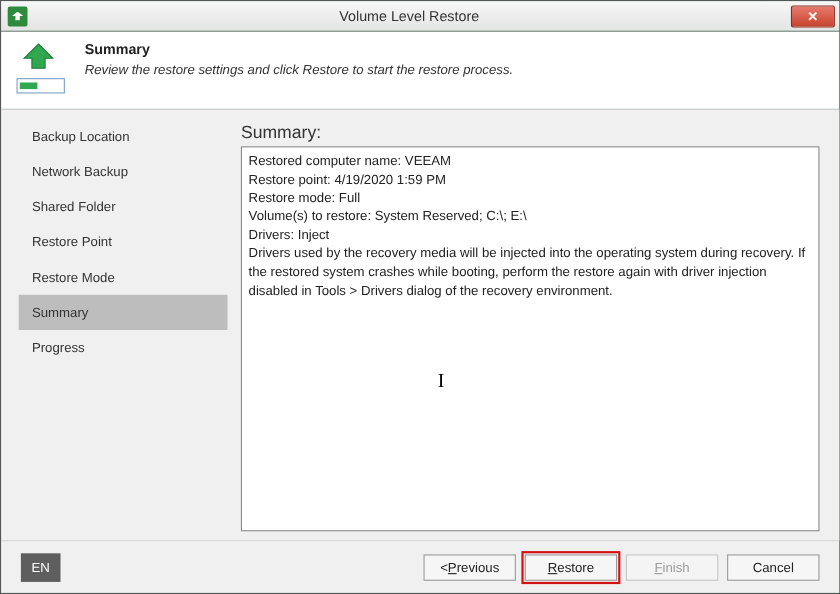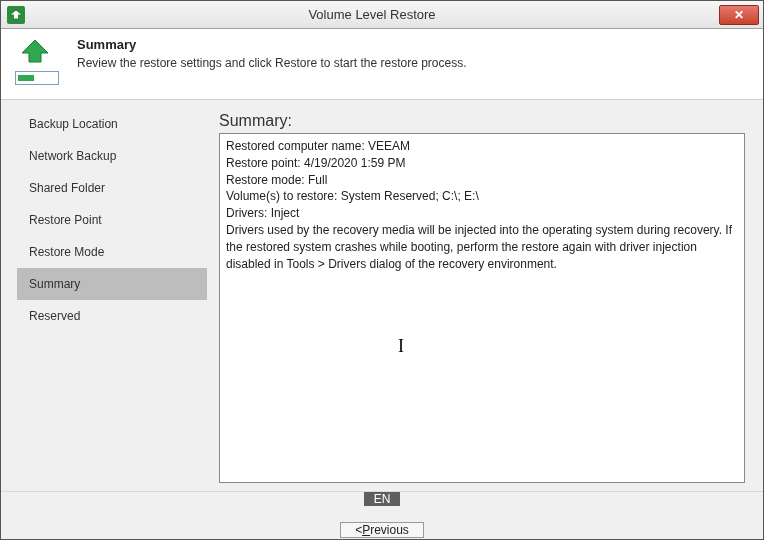--- a/index.html
+++ b/index.html
@@ -95,21 +95,21 @@
     }
     .progress-box::before {
       content: "";
       position: absolute;
       left: 2px; top: 3px;
       width: 16px; height: 6px;
       background: #2fa84f;
     }
     .header-text { padding-top: 0; }
     .header-text h1 { font-size: 13px; font-weight: 600; color: #222; margin-bottom: 4px; }
-    .header-text p { font-size: 12px; color: #333; }
+    .header-text p { font-size: 12px; color: #333; font-style: italic; }
 
     
     .body {
       flex: 1;
       display: flex;
       background: #f0f0f0;
       border-top: 1px solid #d0d0d0;
       padding-left: 16px;
     }
     .sidebar {
@@ -162,21 +162,20 @@
 
     
     .footer {
       height: 48px;
       background: #f0f0f0;
       border-top: 1px solid #d8d8d8;
       display: flex;
       align-items: center;
       padding: 0 18px;
       gap: 8px;
-      flex-direction: column;
     }
     .lang-box {
       width: 36px;
       height: 26px;
       background: #5e5e5e;
       color: #fff;
       display: flex;
       align-items: center;
       justify-content: center;
       font-size: 12px;
@@ -235,21 +234,21 @@
   </div>
 
   <div class="body">
     <div class="sidebar">
       <div class="side-item"><span>Backup Location</span></div>
       <div class="side-item"><span>Network Backup</span></div>
       <div class="side-item"><span>Shared Folder</span></div>
       <div class="side-item"><span>Restore Point</span></div>
       <div class="side-item"><span>Restore Mode</span></div>
       <div class="side-item active"><span>Summary</span></div>
-      <div class="side-item"><span>Reserved</span></div>
+      <div class="side-item"><span>Progress</span></div>
     </div>
 
     <div class="main">
       <div class="summary-label">Summary:</div>
       <div class="summary-box">
         <div class="summary-line">Restored computer name: VEEAM</div>
         <div class="summary-line">Restore point: 4/19/2020 1:59 PM</div>
         <div class="summary-line">Restore mode: Full</div>
         <div class="summary-line">Volume(s) to restore: System Reserved; C:\; E:\</div>
         <div class="summary-line">Drivers: Inject</div>

